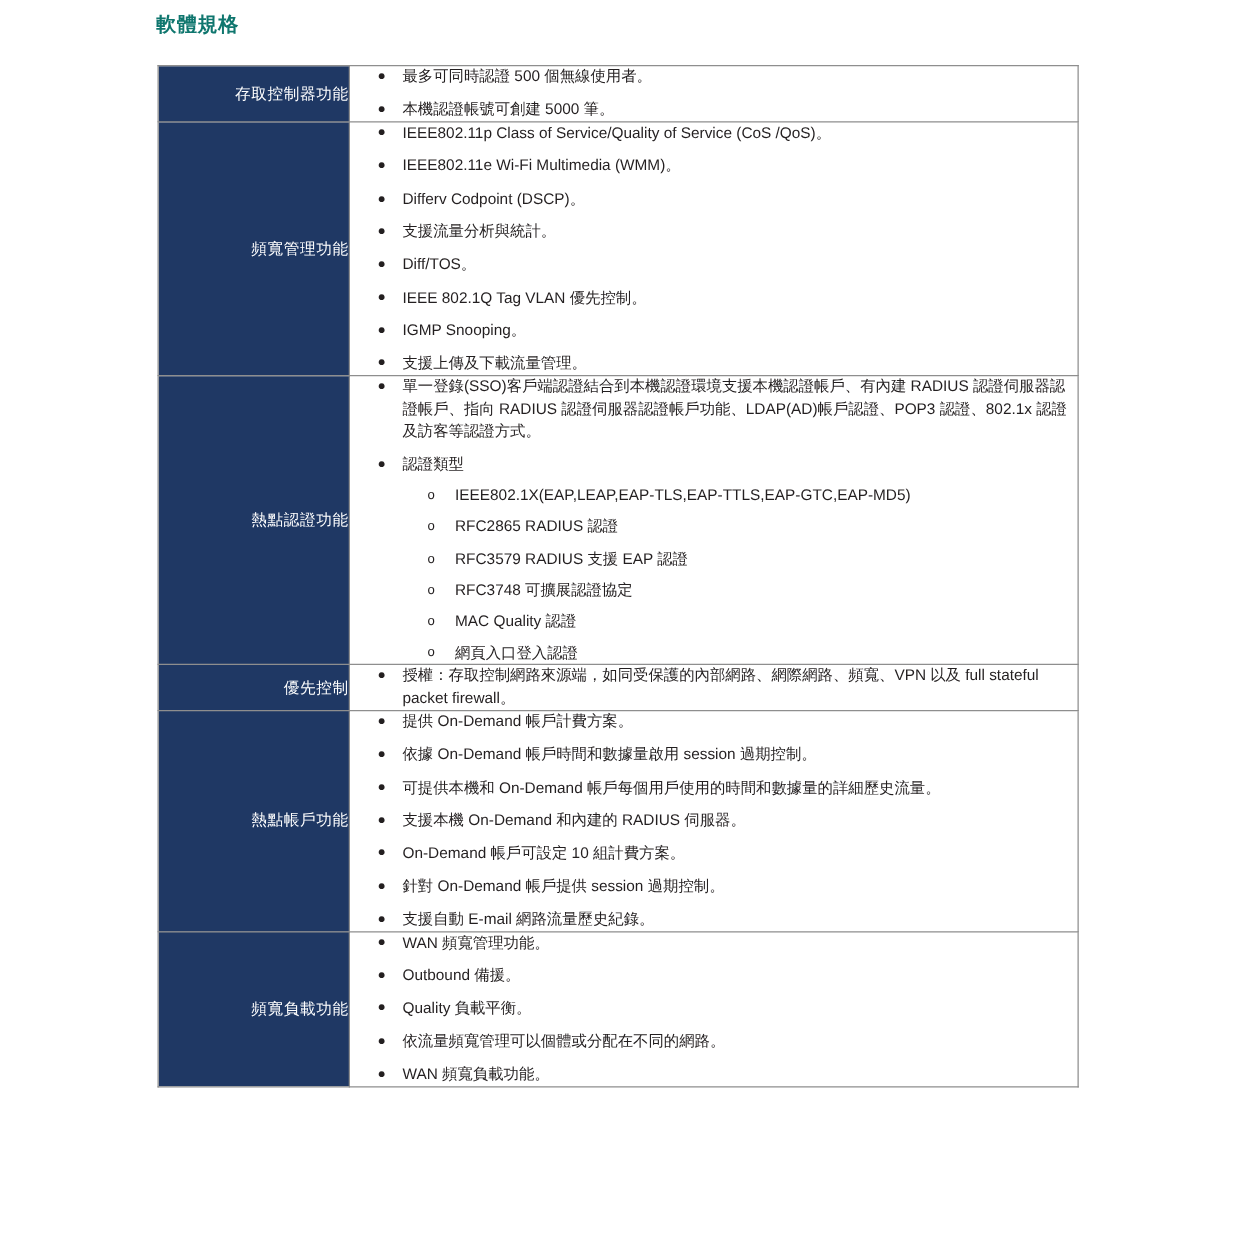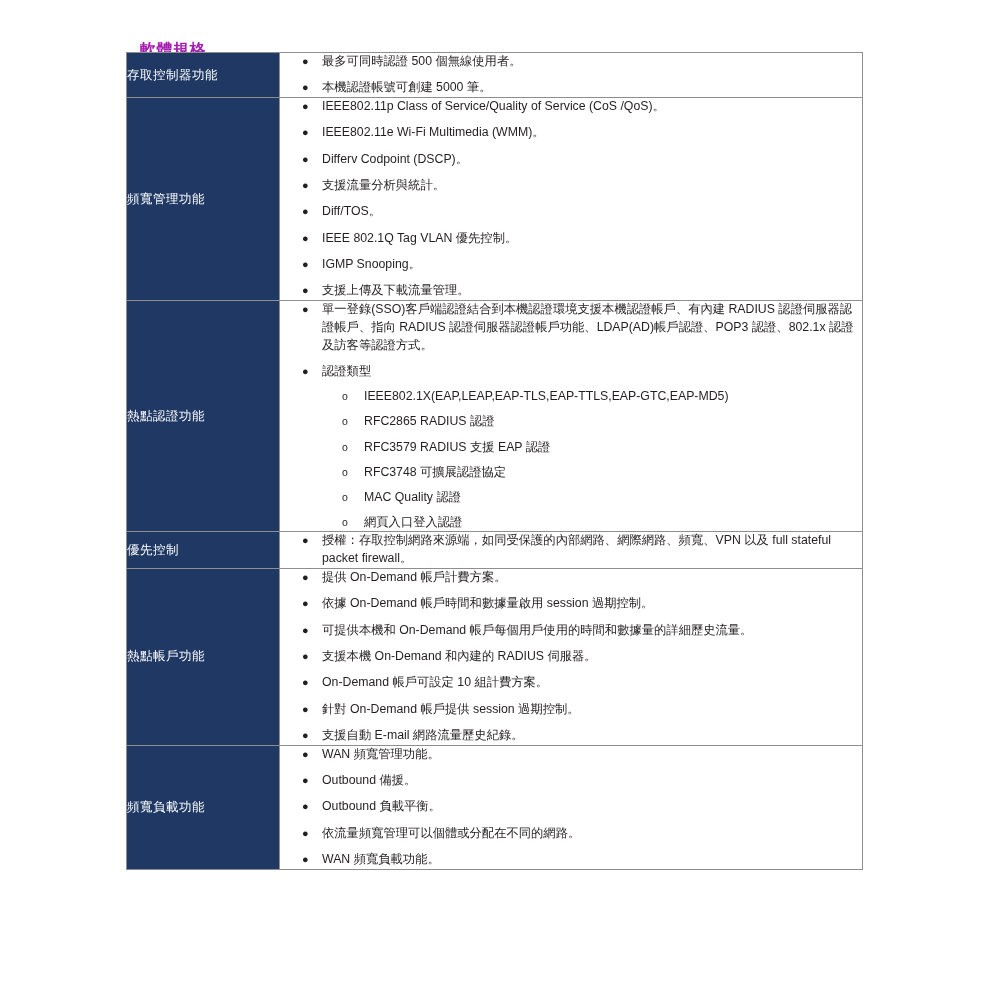--- a/index.html
+++ b/index.html
@@ -15,27 +15,26 @@
     overflow: hidden;
   }
   .page {
     position: relative;
     width: 1000px;
     height: 1000px;
     box-sizing: border-box;
   }
   .doc-title {
     position: absolute;
-    left: 140px;
+    left: 125px;
     top: 10px;
     font-size: 16px;
     font-weight: bold;
-    color: #a21caf;
+    color: #0f766e;
     letter-spacing: 0.5px;
-    margin-top: 30px;
   }
   .spec-table {
     position: absolute;
     left: 126px;
     top: 52px;
     width: 737px;
     border-collapse: collapse;
     table-layout: fixed;
   }
   .spec-table td {
@@ -43,20 +42,21 @@
     vertical-align: middle;
     padding: 0;
   }
   .cat-cell {
     width: 152px;
     background: #1f3864;
     color: #ffffff;
     font-size: 12.5px;
     padding: 6px 8px 6px 10px;
     letter-spacing: 0.5px;
+    text-align: right;
   }
   .items-cell {
     background: #ffffff;
     padding: 8px 8px 8px 0;
   }
   ul.items {
     list-style: none;
     margin: 0;
     padding: 0;
   }
@@ -266,21 +266,21 @@
             <li>
               <span class="bullet">●</span>
               <span>WAN 頻寬管理功能。</span>
             </li>
             <li>
               <span class="bullet">●</span>
               <span>Outbound 備援。</span>
             </li>
             <li>
               <span class="bullet">●</span>
-              <span>Outbound 負載平衡。</span>
+              <span>Quality 負載平衡。</span>
             </li>
             <li>
               <span class="bullet">●</span>
               <span>依流量頻寬管理可以個體或分配在不同的網路。</span>
             </li>
             <li>
               <span class="bullet">●</span>
               <span>WAN 頻寬負載功能。</span>
             </li>
           </ul>

